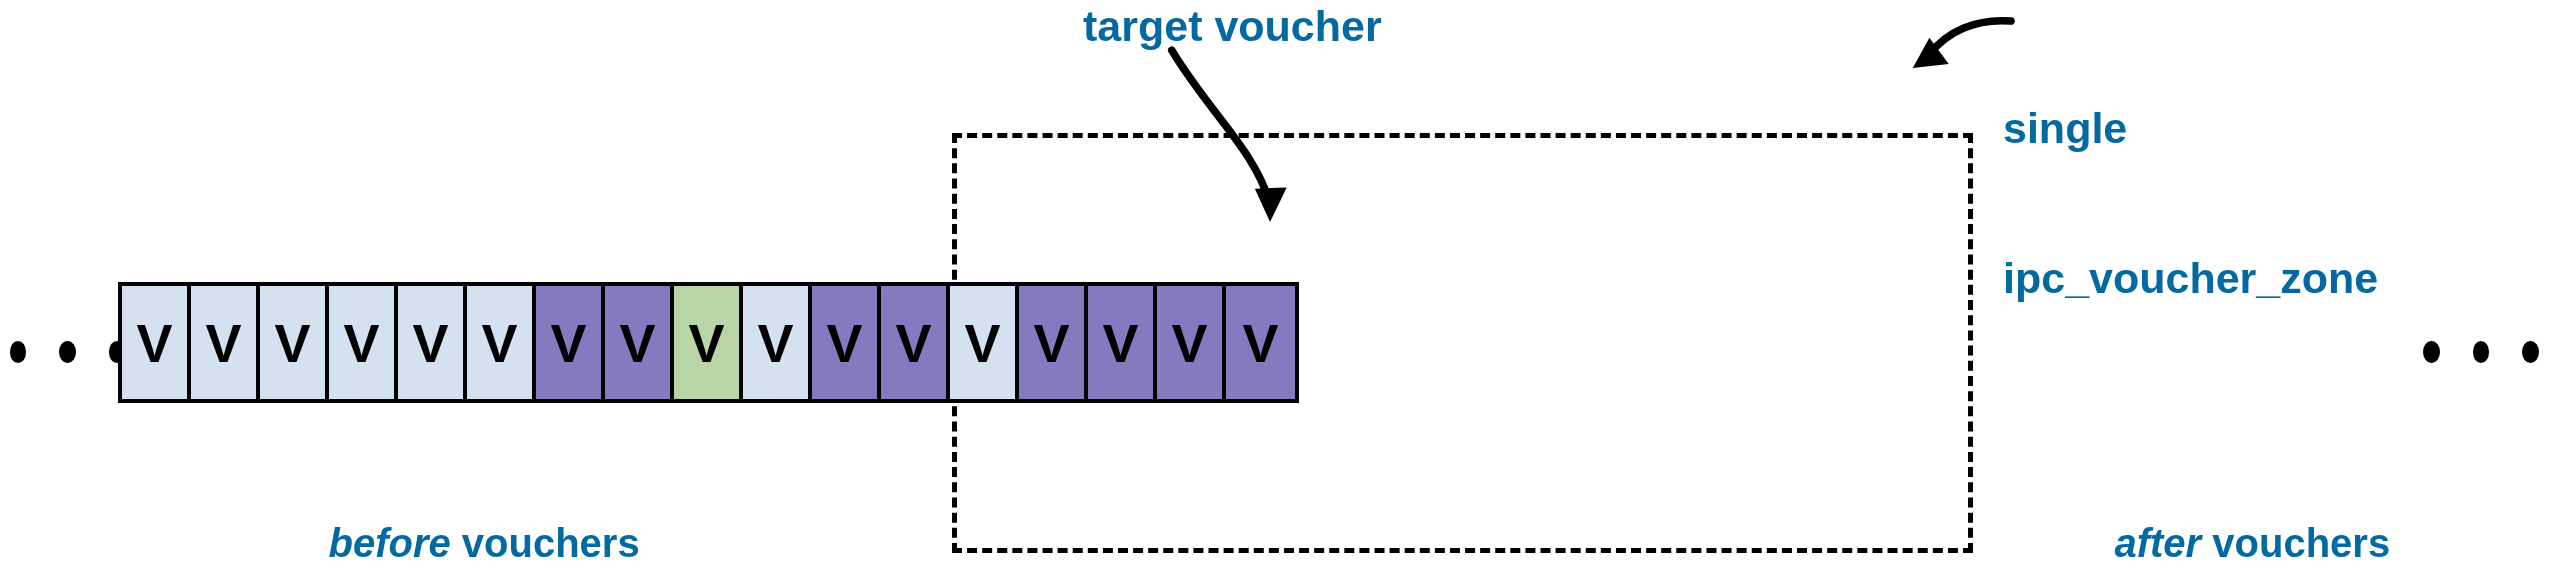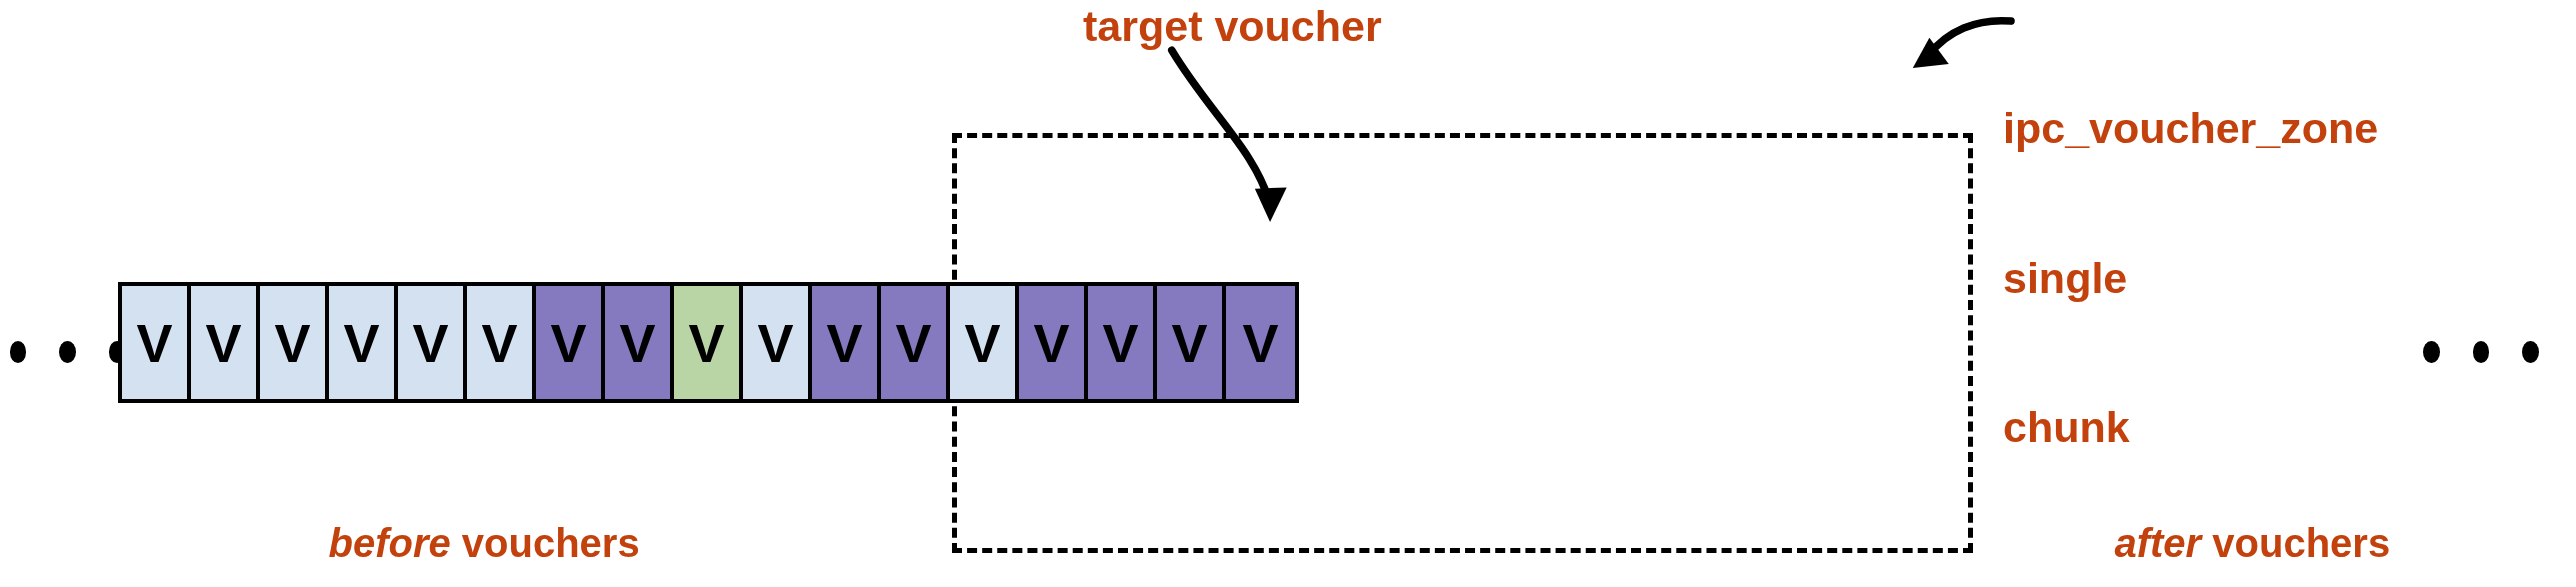--- a/index.html
+++ b/index.html
@@ -74,21 +74,21 @@
     height: 420px;
     box-sizing: border-box;
     border: 5.5px dashed #000000;
     background: transparent;
     pointer-events: none;
   }
 
   
   .label {
     position: absolute;
-    color: #c2410c;
+    color: #0369a1;
     font-weight: bold;
     white-space: pre;
   }
   #label-target-voucher {
     left: 1083px;
     top: 4.2px;
     font-size: 43px;
     line-height: 1.05;
   }
   #label-chunk {
@@ -160,23 +160,22 @@
   </div>
 
   <div class="label" id="label-target-voucher">target voucher</div>
 
   <svg class="arrow-svg" id="arrow-target" width="180" height="208" viewBox="0 0 260 300">
     <path d="M 30 6 C 84 96, 150 150, 172 228" stroke="#000000" stroke-width="11" fill="none" stroke-linecap="round"></path>
     <path d="M 172 254 L 150 206 L 196 204 Z" fill="#000000"></path>
   </svg>
 
   <div class="label" id="label-chunk">
+    <div>single</div>
     <div>ipc_voucher_zone</div>
-    <div>single</div>
-    <div>chunk</div>
   </div>
 
   <svg class="arrow-svg" id="arrow-chunk" width="139" height="83" viewBox="0 0 200 120">
     <path d="M 160 16 C 110 12, 68 30, 40 66" stroke="#000000" stroke-width="11" fill="none" stroke-linecap="round"></path>
     <path d="M 18 84 L 42 40 L 70 78 Z" fill="#000000"></path>
   </svg>
 
   <div class="label" id="label-before-vouchers">
     <span class="emph">before</span><span> vouchers</span>
   </div>

